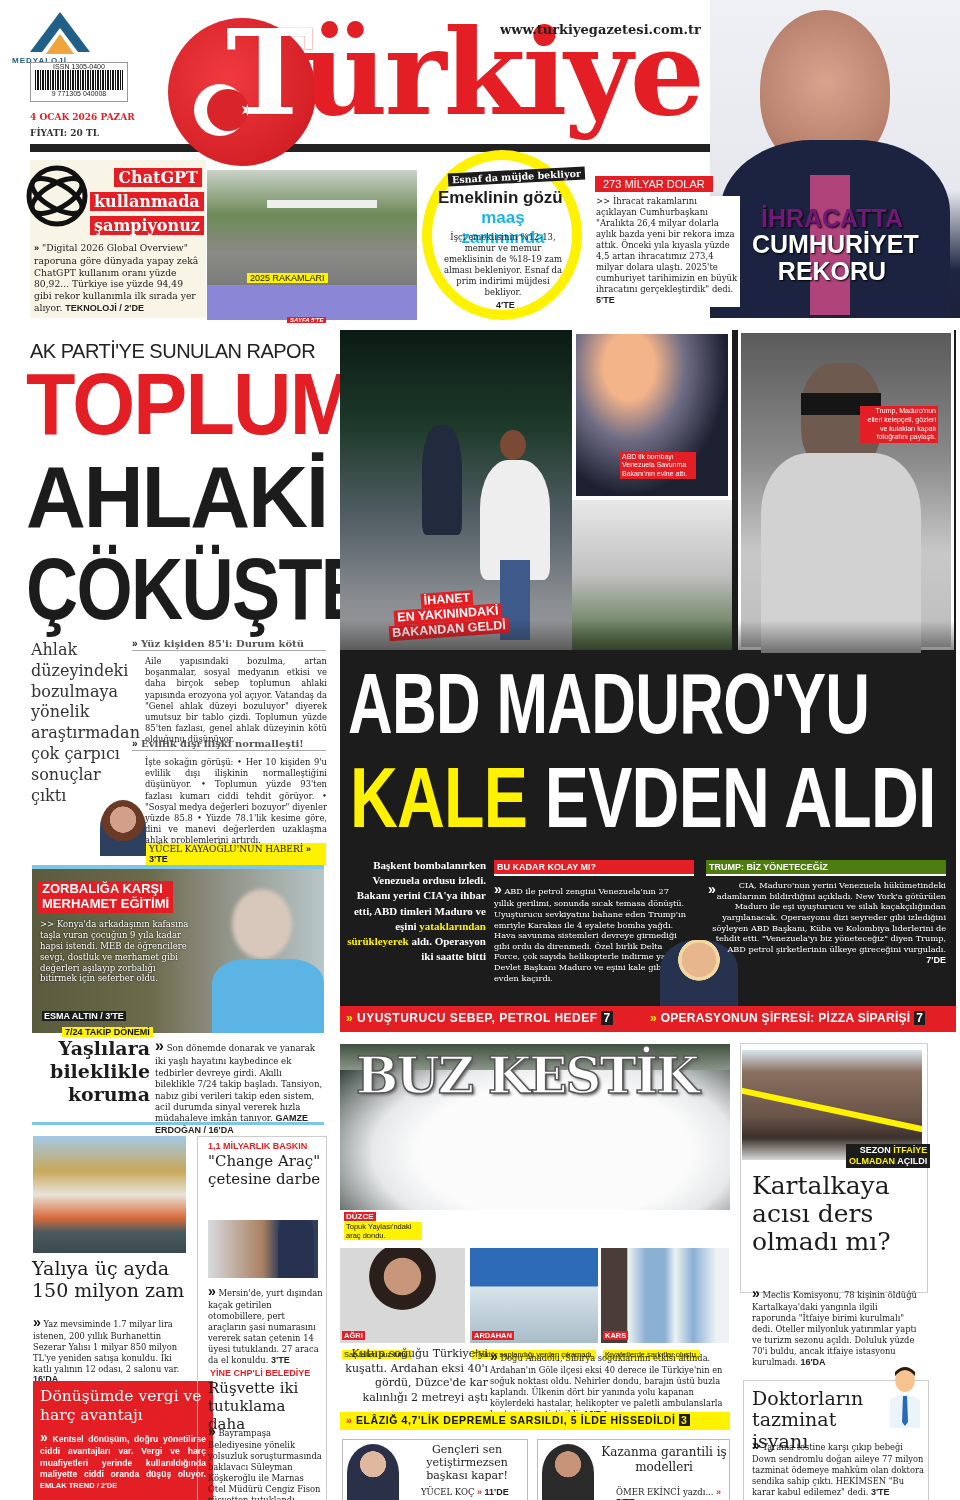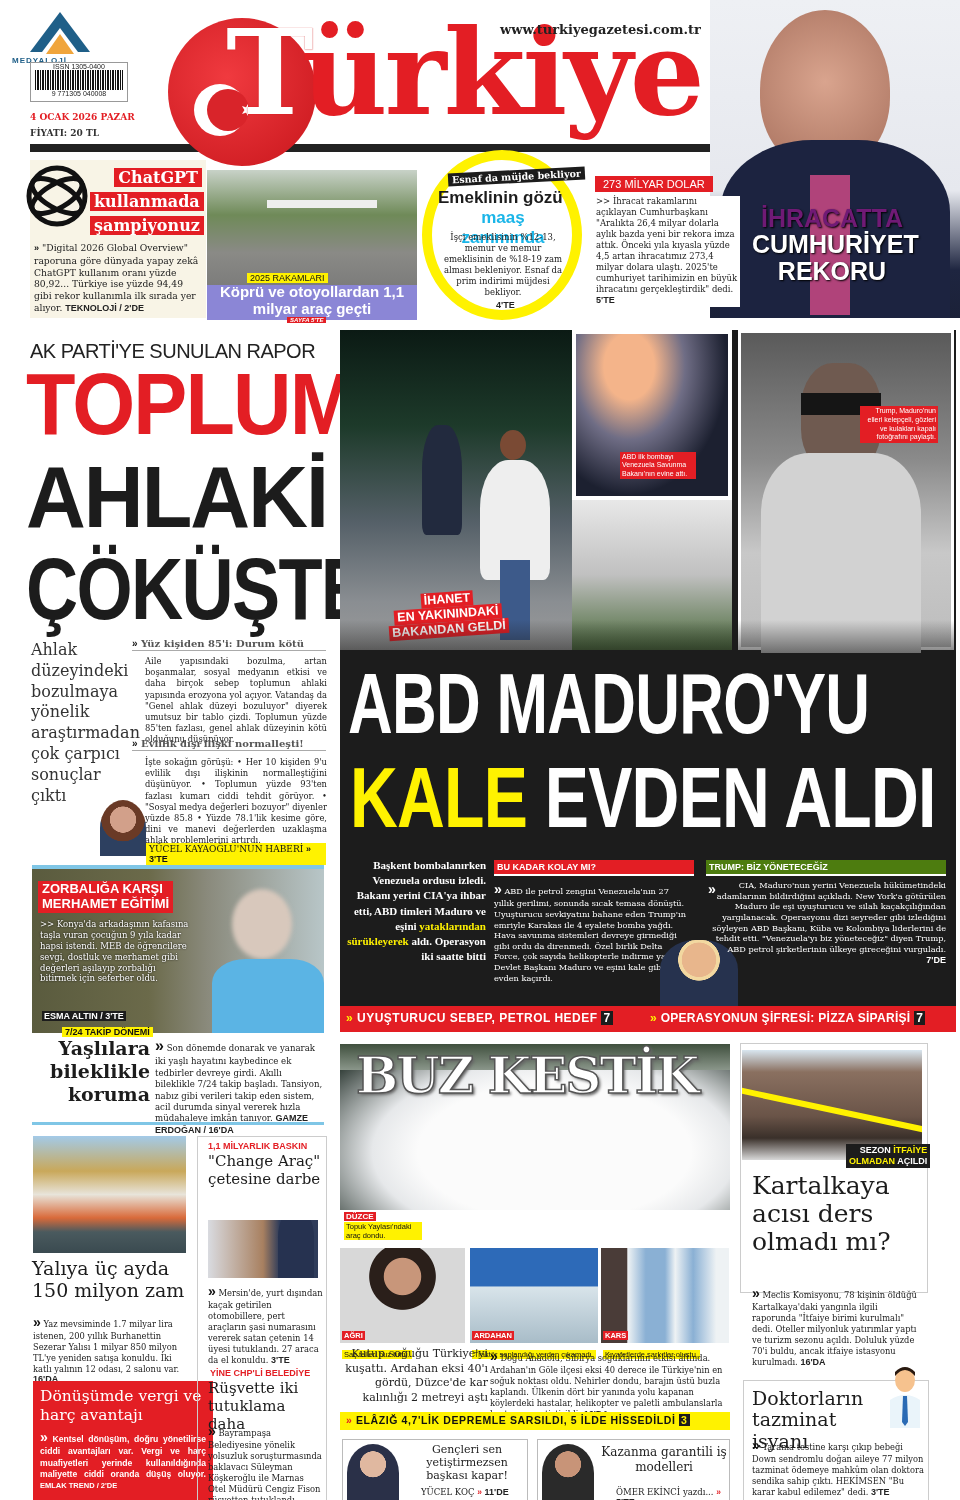--- a/index.html
+++ b/index.html
@@ -72,21 +72,20 @@
   <div class="abs redbg" style="left:60px;top:56px;font-weight:bold;font-size:16px;padding:0 4px">şampiyonuz</div>
   <div class="abs" style="left:4px;top:82px;width:168px;font-size:9.2px;line-height:1.28">
     <span class="raq">»</span> <span>"Digital 2026 Global Overview" raporuna göre dünyada yapay zekâ ChatGPT kullanım oranı yüzde 80,92... Türkiye ise yüzde 94,49 gibi rekor kullanımla ilk sırada yer alıyor.</span> <span class="ref">TEKNOLOJİ / 2'DE</span>
   </div>
 </div>
 
 <div class="abs photo" style="left:207px;top:170px;width:210px;height:150px;background:linear-gradient(180deg,#c8d2c8 0%,#6f8a58 30%,#8a8a86 55%,#6e6e70 100%)">
   <div style="position:absolute;left:60px;top:30px;width:110px;height:8px;background:#eee"></div>
   <div class="abs ybg sans" style="left:40px;top:103px;font-size:9px;padding:0 3px">2025 RAKAMLARI</div>
   <div class="abs" style="left:0;top:115px;width:210px;height:42px;background:#8b86d6"></div>
-  <div class="abs sans" style="left:4px;top:114px;width:202px;font-weight:bold;font-size:15px;line-height:1.1;color:#fff;text-align:center">Köprü ve otoyollardan 1,1 milyar araç geçti</div>
 </div>
 <div class="abs redbg sans" style="left:287px;top:317px;font-size:6px;font-weight:bold;padding:0 3px;font-style:italic">SAYFA 5'TE</div>
 
 <div class="abs" style="left:422px;top:150px;width:160px;height:170px;border:10px solid #fff200;border-radius:50%;background:#fff"></div>
 <div class="abs" style="left:448px;top:170px;background:#1c1c1c;color:#fff;font-size:9.5px;font-weight:bold;padding:1px 4px;transform:rotate(-3deg)">Esnaf da müjde bekliyor</div>
 <div class="abs sans" style="left:438px;top:188px;width:130px;font-weight:bold;font-size:17px;color:#1c1c1c">Emeklinin gözü</div>
 <div class="abs sans" style="left:438px;top:208px;width:130px;text-align:center;font-weight:bold;font-size:17px;color:#1ab5e8">maaş zammında</div>
 <div class="abs" style="left:440px;top:232px;width:126px;text-align:center;font-size:8.5px;line-height:1.3">İşçi emeklisinin %12-13, memur ve memur emeklisinin de %18-19 zam alması bekleniyor. Esnaf da prim indirimi müjdesi bekliyor.</div>
 <div class="abs ref" style="left:496px;top:300px">4'TE</div>
 

